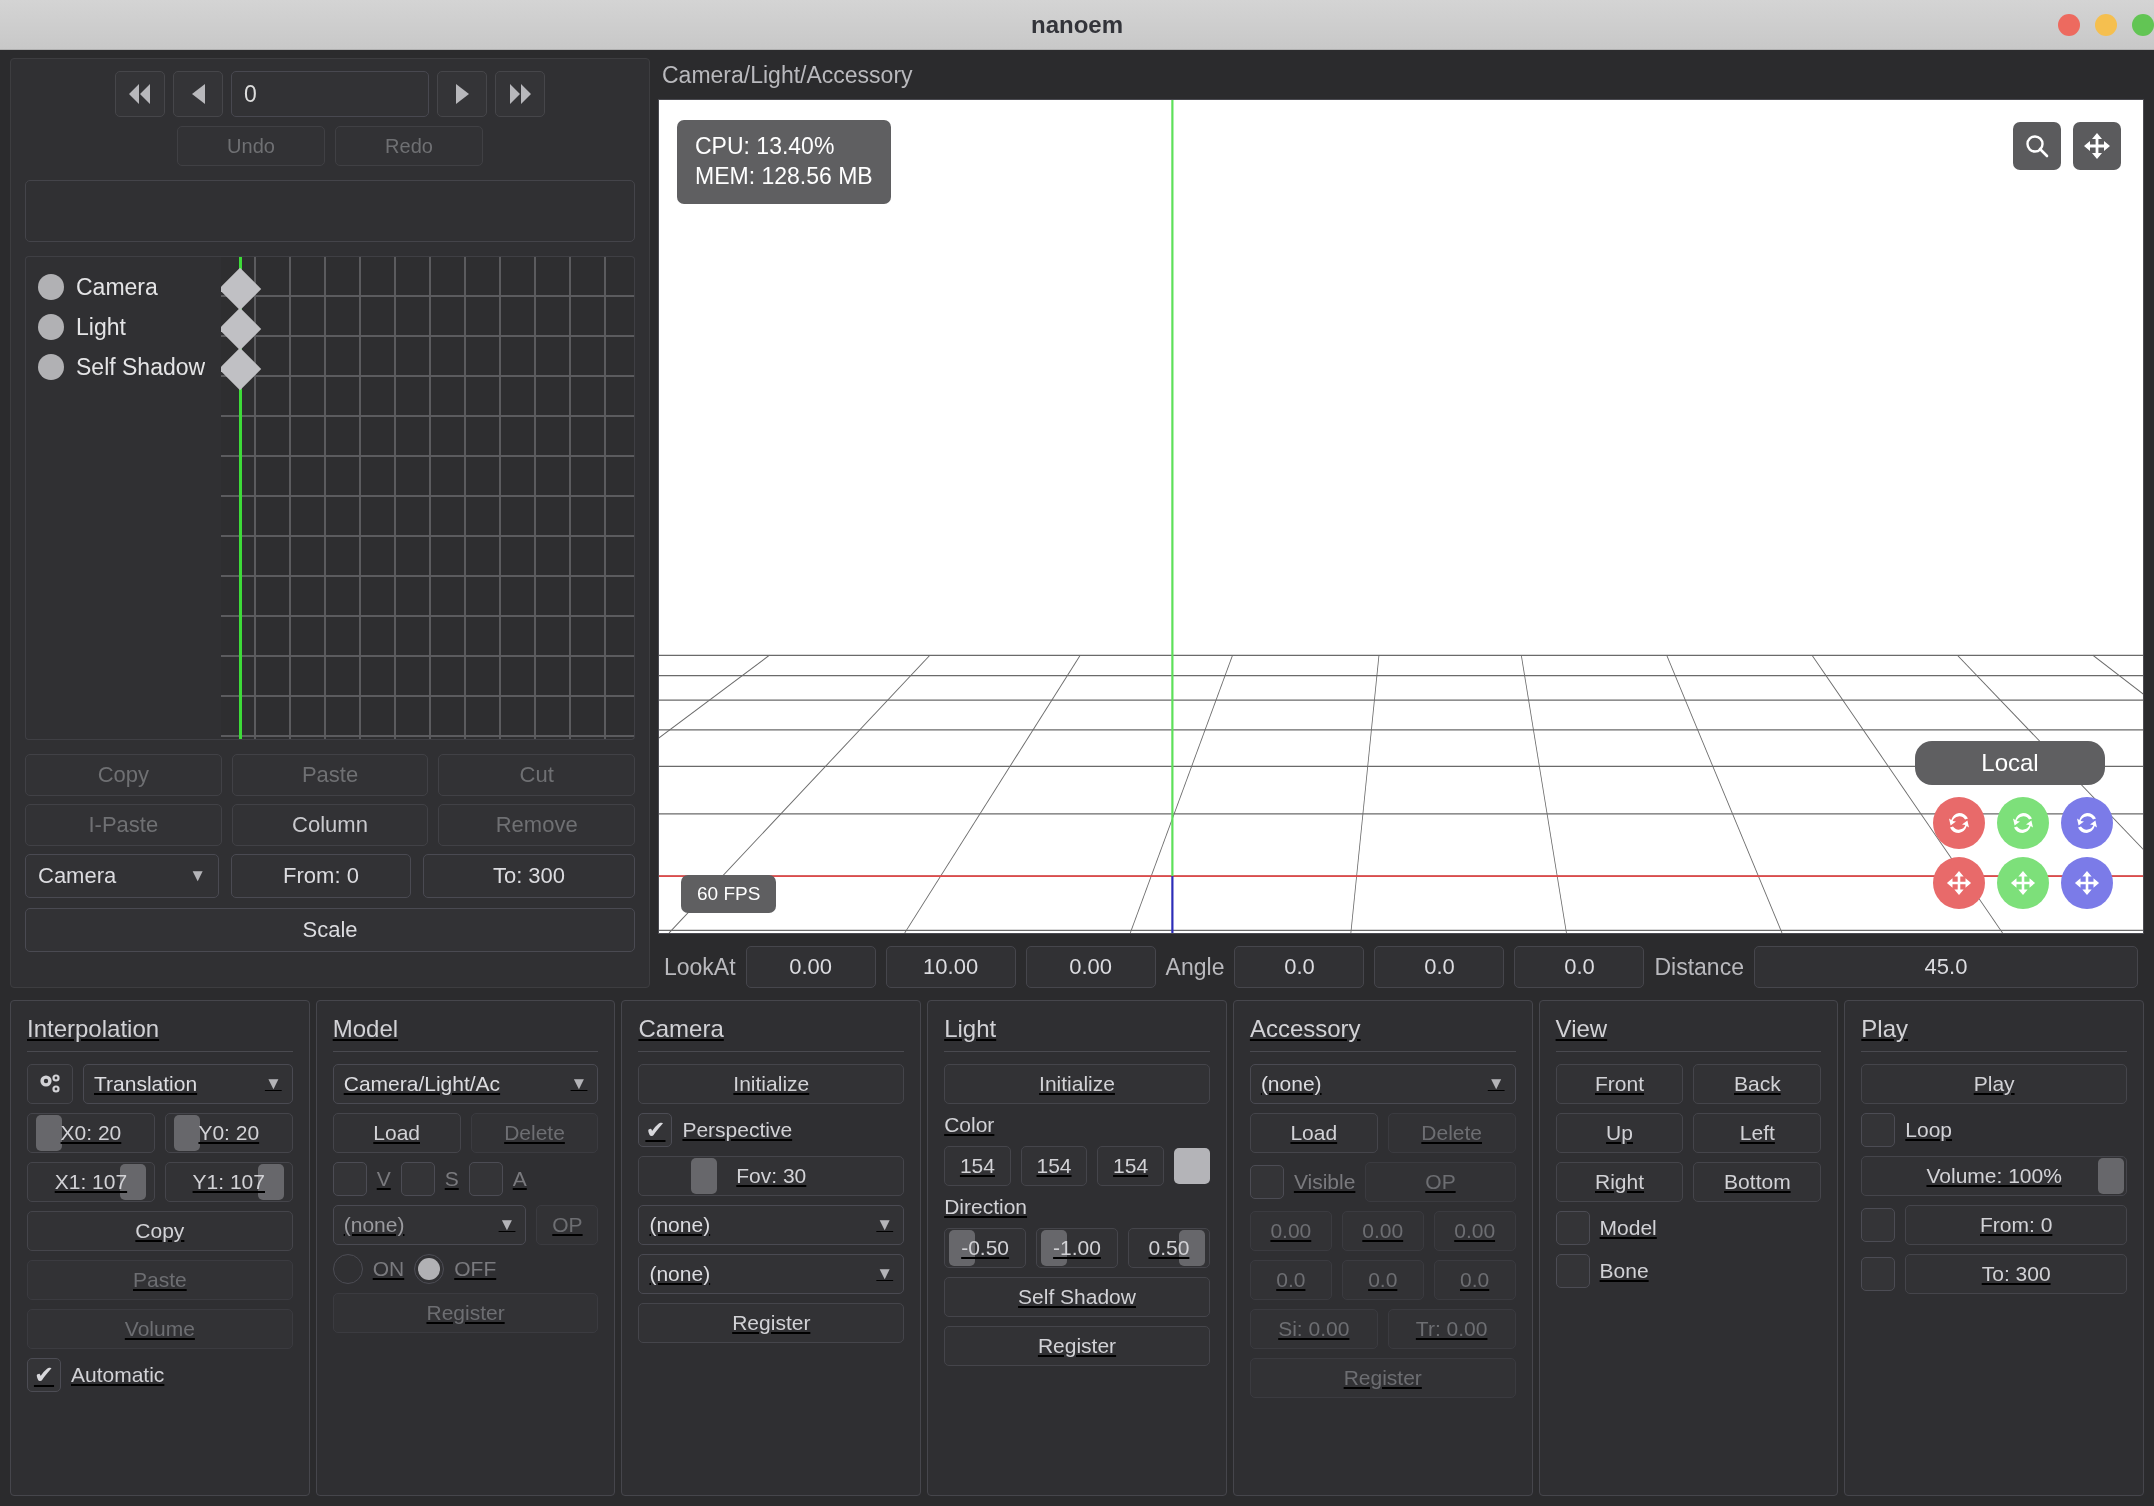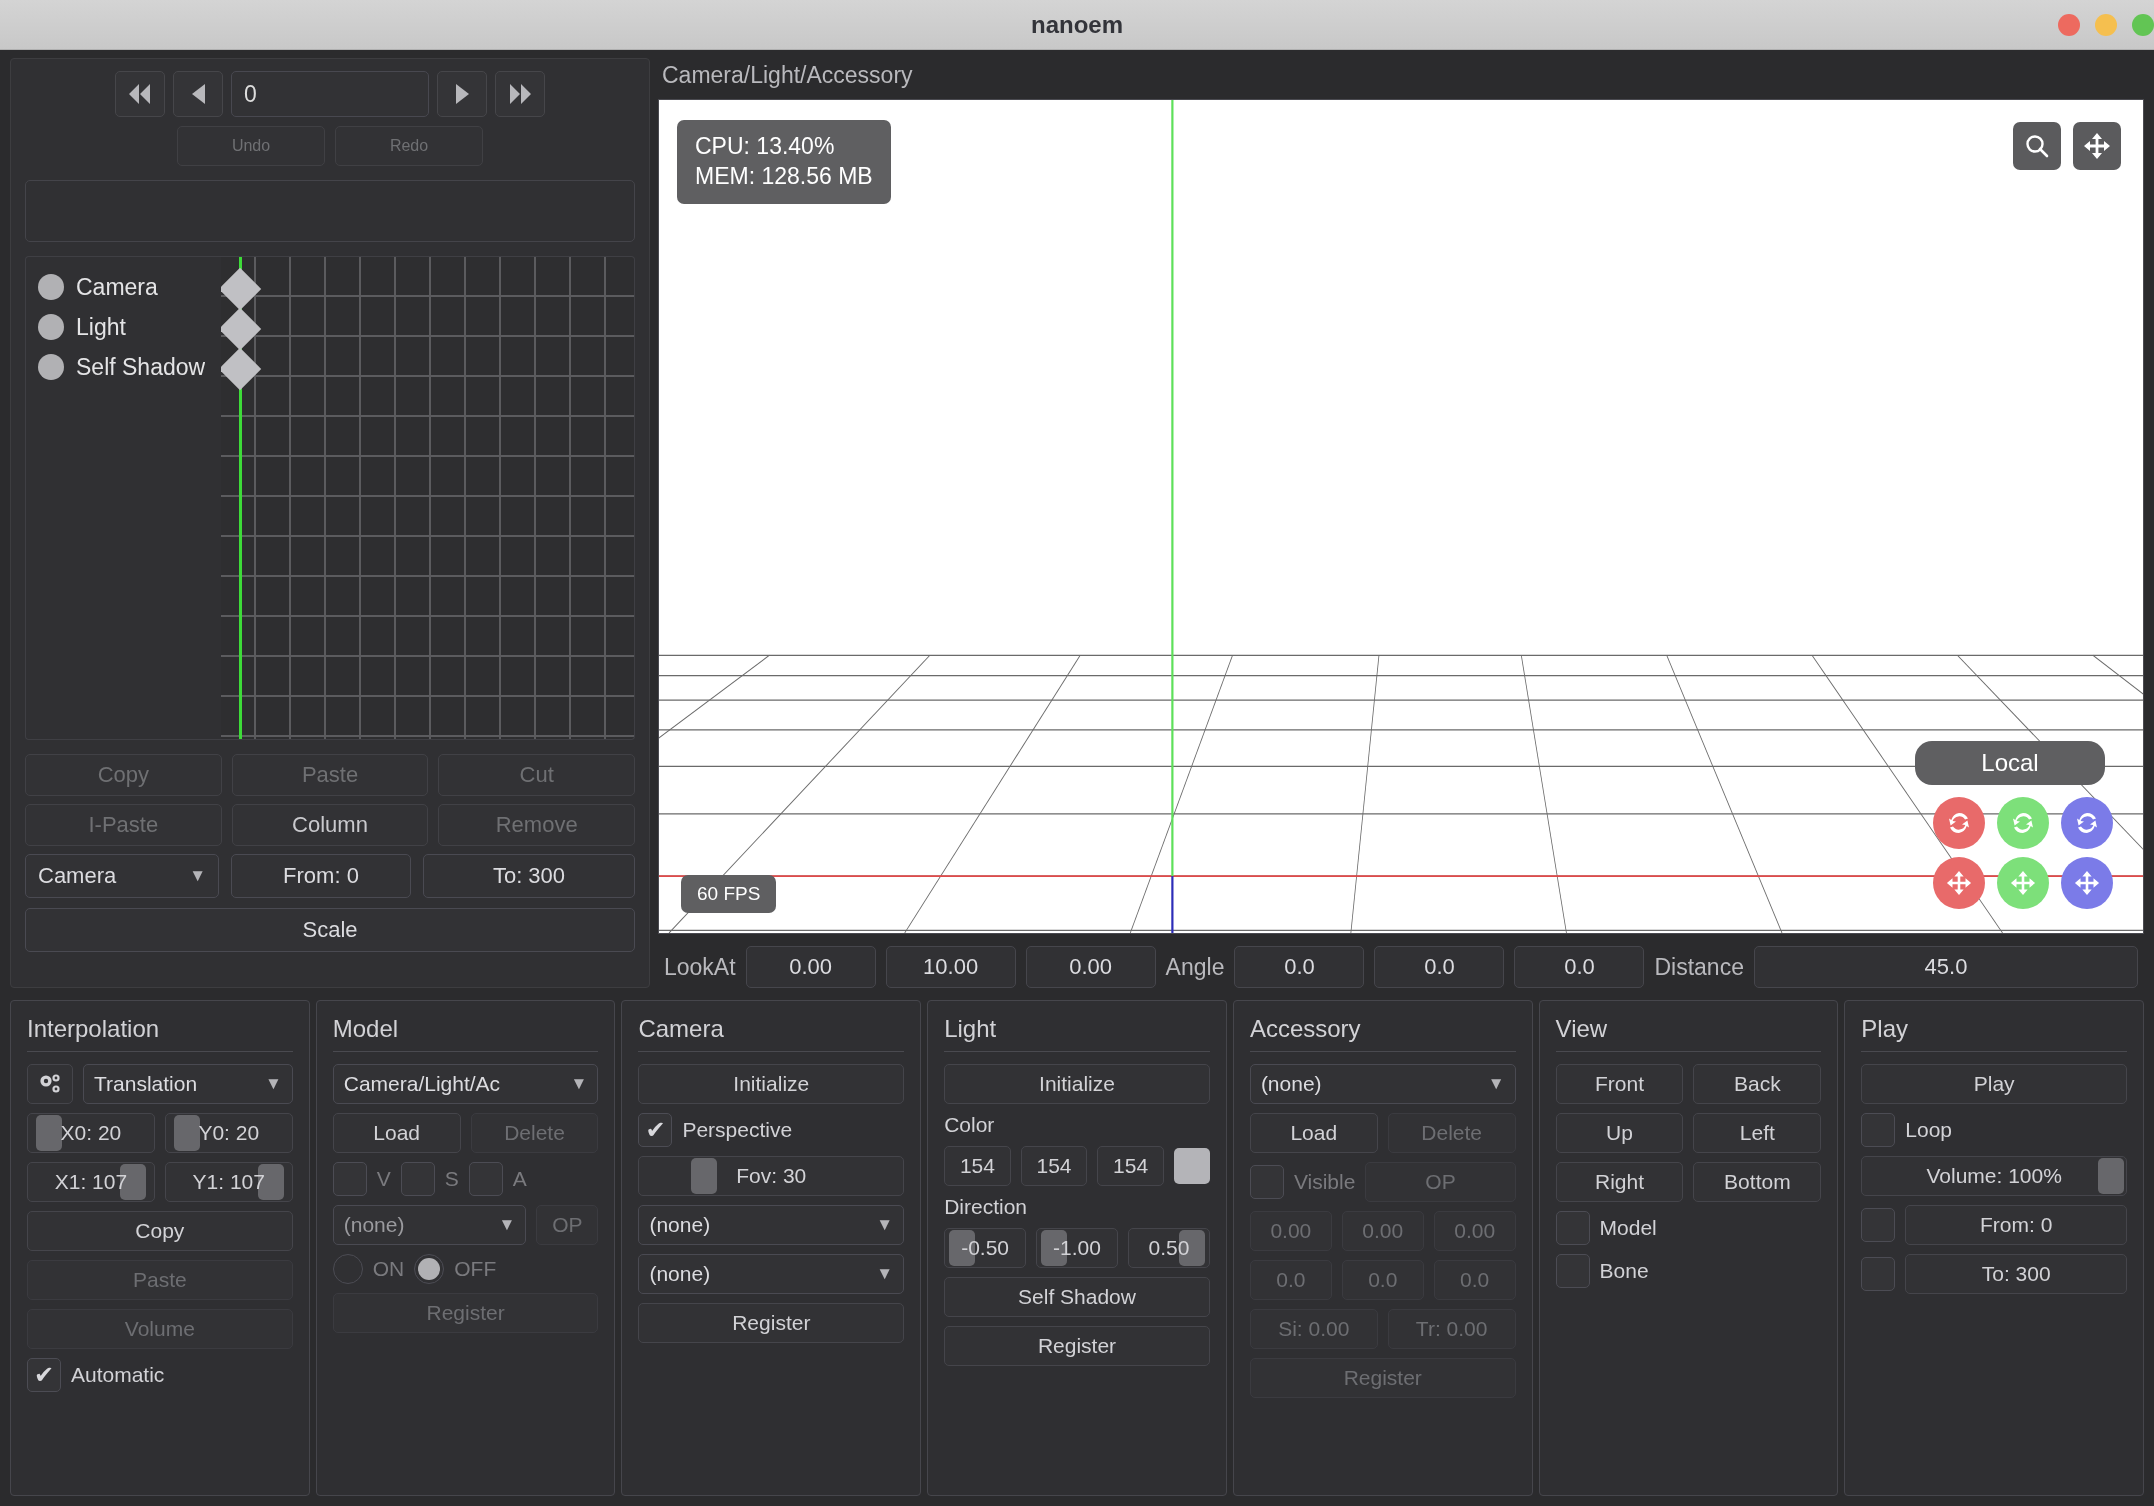--- a/index.html
+++ b/index.html
@@ -49,21 +49,21 @@
     color: #b8b8bc;
   }
   .frame-input {
     width: 198px; height: 46px; background: #323235; border: 1px solid #484850;
     border-radius: 5px; color: #ddd; font-size: 23px;
     padding-left: 12px; display: flex; align-items: center;
   }
   .undo-row { display: flex; justify-content: center; gap: 10px; margin-top: 9px; }
   .ubtn {
     width: 148px; height: 40px; background: #323235; border: 1px solid #404044;
-    border-radius: 5px; color: #6f7073; font-size: 16px;
+    border-radius: 5px; color: #6f7073; font-size: 20px;
     display: flex; align-items: center; justify-content: center;
   }
   .namebox {
     margin-top: 14px; height: 62px; background: #303033;
     border: 1px solid #44444a; border-radius: 5px;
   }
   .timeline-area { display: flex; margin-top: 14px; height: 484px; }
   .track-labels {
     width: 196px; background: #303033; border: 1px solid #3f3f44;
     border-right: none; border-radius: 4px 0 0 4px; padding: 10px 0 0 12px;
@@ -143,21 +143,21 @@
   .cam-label { font-size: 23px; color: #b9b9bd; }
   .cam-field {
     height: 42px; background: #313134; border: 1px solid #46464c; border-radius: 5px;
     color: #dcdce0; font-size: 22px; display: flex; align-items: center; justify-content: center;
   }
 
   
   .panels { display: flex; gap: 6px; margin-top: 12px; flex: 1; }
   .panel {
     flex: 1; background: #2f2f32; border: 1px solid #46464c; border-radius: 4px;
-    padding: 14px 16px; display: flex; flex-direction: column;
+    padding: 14px 16px; display: flex; flex-direction: column; text-decoration: underline;
   }
   .panel-title { font-size: 24px; color: #d2d2d6; padding-bottom: 8px; }
   .panel-rule { height: 1px; background: #4a4a50; margin-bottom: 12px; }
   .prow { display: flex; gap: 10px; margin-bottom: 9px; align-items: center; }
   .pbtn {
     flex: 1; height: 40px; background: #323235; border: 1px solid #45454b; border-radius: 5px;
     color: #d2d2d6; font-size: 21px; display: flex; align-items: center; justify-content: center;
     position: relative; overflow: hidden;
   }
   .pbtn.dim { color: #6d6e72; border-color: #3b3b40; }

